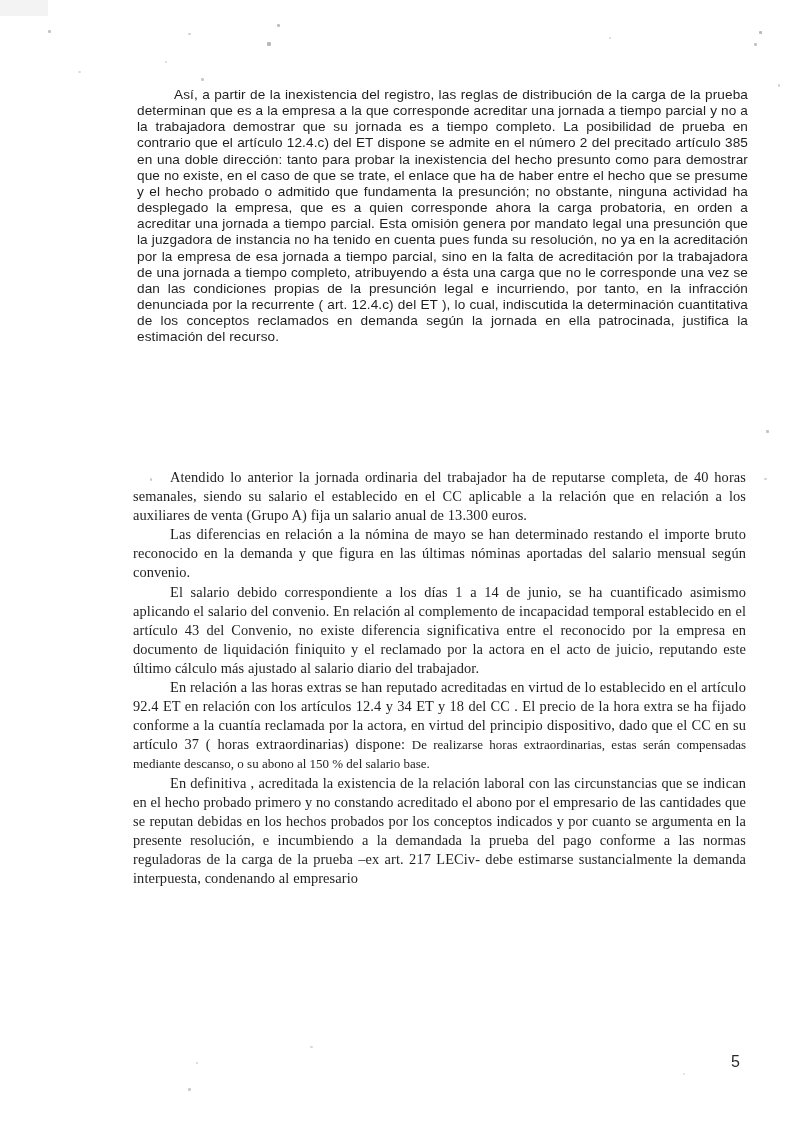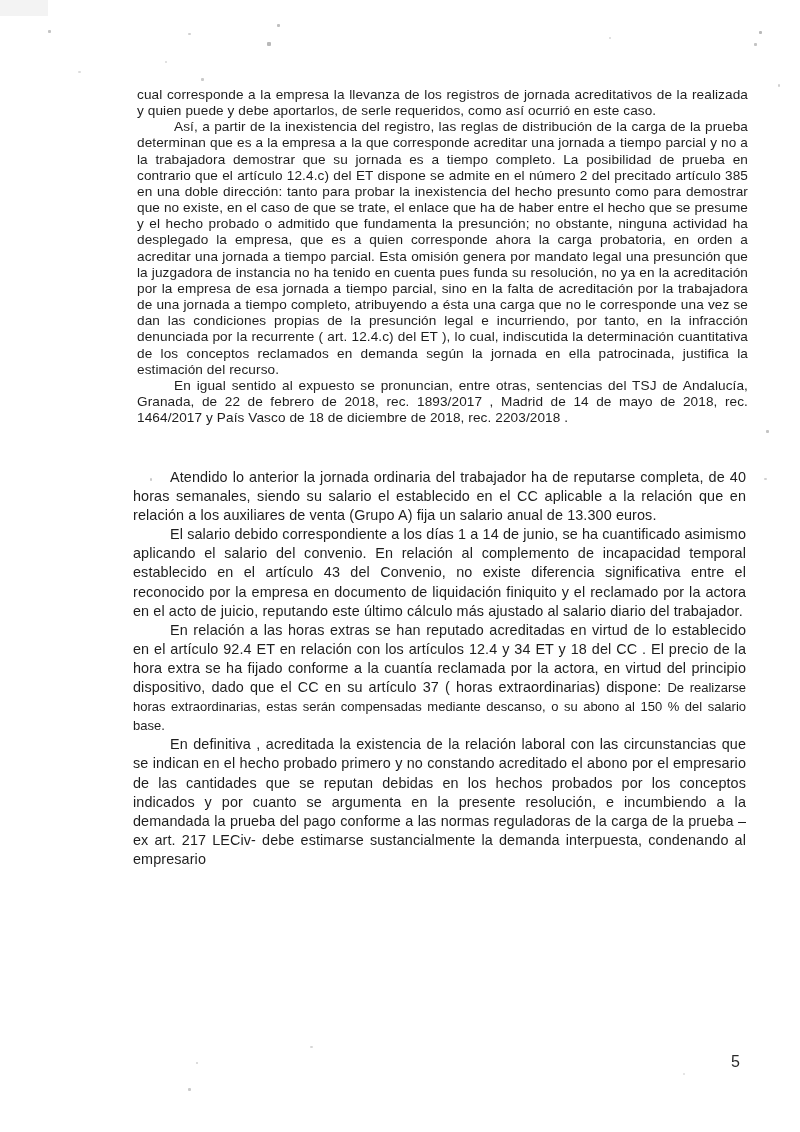--- a/index.html
+++ b/index.html
@@ -48,20 +48,21 @@
     width: 611px;
     font-size: 13.6px;
     line-height: 16.15px;
   }
   .sec2 {
     left: 133px;
     top: 468px;
     width: 613px;
     font-size: 14.4px;
     line-height: 19.1px;
+    font-family: Liberation Serif, serif;
   }
   .quote {
     font-size: 13px;
     letter-spacing: 0;
   }
   .page-number {
     position: absolute;
     left: 731px;
     top: 1053px;
     font-size: 16px;
@@ -88,27 +89,26 @@
   <span class="speck" style="left:778px;top:84px;width:2px;height:3px;opacity:.4"></span>
   <span class="speck" style="left:766px;top:430px;width:3px;height:3px;opacity:.5"></span>
   <span class="speck" style="left:764px;top:478px;width:3px;height:2px;opacity:.4"></span>
   <span class="speck" style="left:150px;top:478px;width:2px;height:3px;opacity:.45"></span>
   <span class="speck" style="left:310px;top:1046px;width:3px;height:2px;opacity:.35"></span>
   <span class="speck" style="left:196px;top:1062px;width:2px;height:2px;opacity:.4"></span>
   <span class="speck" style="left:188px;top:1088px;width:3px;height:3px;opacity:.45"></span>
   <span class="speck" style="left:683px;top:1073px;width:2px;height:2px;opacity:.3"></span>
 
   <div class="text-block sec1">
-    <p class="no-indent">cual corresponde a la empresa la llevanza de los registros de jornada acreditativos de la realizada y quien puede y debe aportarlos, de serle requeridos, como así ocurrió en este caso.</p>
     <p>Así, a partir de la inexistencia del registro, las reglas de distribución de la carga de la prueba determinan que es a la empresa a la que corresponde acreditar una jornada a tiempo parcial y no a la trabajadora demostrar que su jornada es a tiempo completo. La posibilidad de prueba en contrario que el artículo 12.4.c) del ET dispone se admite en el número 2 del precitado artículo 385 en una doble dirección: tanto para probar la inexistencia del hecho presunto como para demostrar que no existe, en el caso de que se trate, el enlace que ha de haber entre el hecho que se presume y el hecho probado o admitido que fundamenta la presunción; no obstante, ninguna actividad ha desplegado la empresa, que es a quien corresponde ahora la carga probatoria, en orden a acreditar una jornada a tiempo parcial. Esta omisión genera por mandato legal una presunción que la juzgadora de instancia no ha tenido en cuenta pues funda su resolución, no ya en la acreditación por la empresa de esa jornada a tiempo parcial, sino en la falta de acreditación por la trabajadora de una jornada a tiempo completo, atribuyendo a ésta una carga que no le corresponde una vez se dan las condiciones propias de la presunción legal e incurriendo, por tanto, en la infracción denunciada por la recurrente ( art. 12.4.c) del ET ), lo cual, indiscutida la determinación cuantitativa de los conceptos reclamados en demanda según la jornada en ella patrocinada, justifica la estimación del recurso.</p>
-    <p>En igual sentido al expuesto se pronuncian, entre otras, sentencias del TSJ de Andalucía, Granada, de 22 de febrero de 2018, rec. 1893/2017 , Madrid de 14 de mayo de 2018, rec. 1464/2017 y País Vasco de 18 de diciembre de 2018, rec. 2203/2018 .</p>
   </div>
 
   <div class="text-block sec2">
     <p>Atendido lo anterior la jornada ordinaria del trabajador ha de reputarse completa, de 40 horas semanales, siendo su salario el establecido en el CC aplicable a la relación que en relación a los auxiliares de venta (Grupo A) fija un salario anual de 13.300 euros.</p>
+    <p>Las diferencias en relación a la nómina de mayo se han determinado restando el importe bruto reconocido en la demanda y que figura en las últimas nóminas aportadas del salario mensual según convenio.</p>
     <p>El salario debido correspondiente a los días 1 a 14 de junio, se ha cuantificado asimismo aplicando el salario del convenio. En relación al complemento de incapacidad temporal establecido en el artículo 43 del Convenio, no existe diferencia significativa entre el reconocido por la empresa en documento de liquidación finiquito y el reclamado por la actora en el acto de juicio, reputando este último cálculo más ajustado al salario diario del trabajador.</p>
     <p>
       <span>En relación a las horas extras se han reputado acreditadas en virtud de lo establecido en el artículo 92.4 ET en relación con los artículos 12.4 y 34 ET y 18 del CC . El precio de la hora extra se ha fijado conforme a la cuantía reclamada por la actora, en virtud del principio dispositivo, dado que el CC en su artículo  37 ( horas extraordinarias) dispone: </span><span class="quote">De realizarse horas extraordinarias, estas serán compensadas mediante descanso, o su abono al 150 % del salario base.</span>
     </p>
     <p>En definitiva , acreditada la existencia de la relación laboral con las circunstancias que se indican en el hecho probado primero y no constando acreditado el abono por el empresario de las cantidades que se reputan debidas en los hechos probados por los conceptos indicados y por cuanto se argumenta en la presente resolución, e incumbiendo a la demandada  la prueba del pago conforme a las normas reguladoras de la carga de la prueba –ex art. 217 LECiv-  debe estimarse sustancialmente la demanda interpuesta, condenando al empresario</p>
   </div>
 
   <div class="page-number">5</div>
 
 </div>

